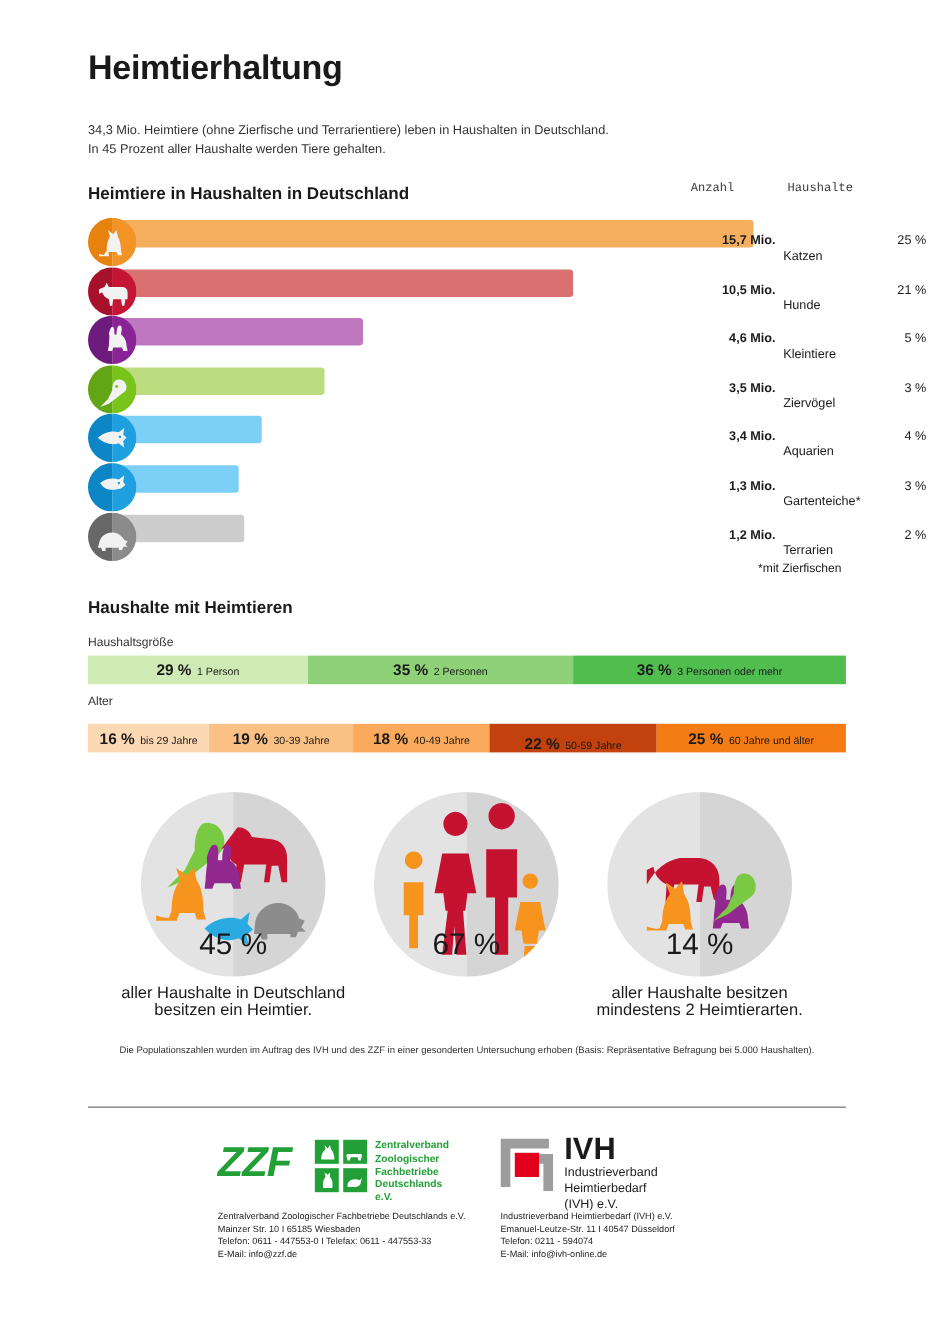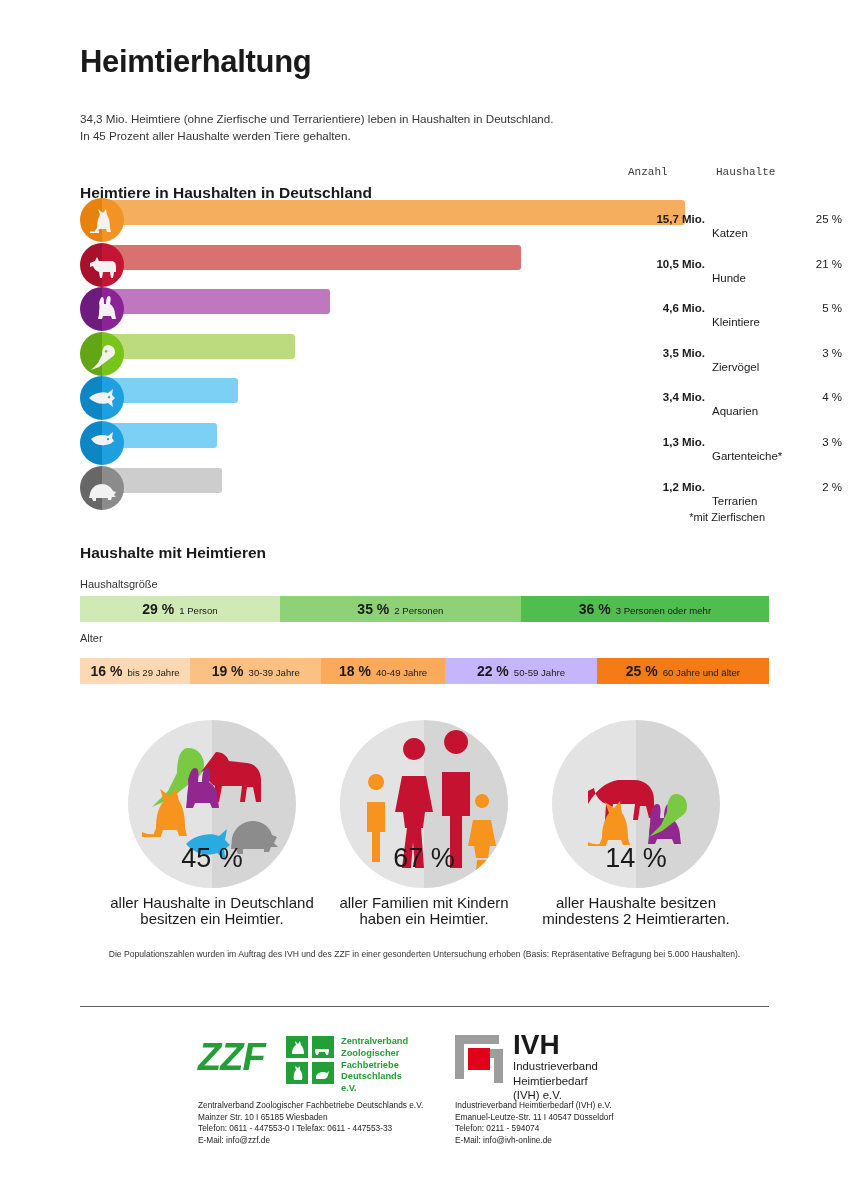--- a/index.html
+++ b/index.html
@@ -130,21 +130,21 @@
 
 <div class="page">
 
   <div class="title">Heimtierhaltung</div>
 
   <div class="intro">
     <div>34,3 Mio. Heimtiere (ohne Zierfische und Terrarientiere) leben in Haushalten in Deutschland.</div>
     <div>In 45 Prozent aller Haushalte werden Tiere gehalten.</div>
   </div>
 
-  <div class="sec-head" style="left:80px;top:184px;">Heimtiere in Haushalten in Deutschland</div>
+  <div class="sec-head" style="left:80px;top:168px;">Heimtiere in Haushalten in Deutschland</div>
   <div class="col-head" id="head-anzahl">Anzahl</div>
   <div class="col-head" id="head-haushalte">Haushalte</div>
 
   <div class="bars" id="bars">
       <div class="bar-row">
         <div class="bar-fill" style="width: 595px; background: rgb(245, 174, 94);"></div>
         <div class="bar-icon">
           <div class="half-l" style="background: rgb(232, 130, 14);"></div>
           <div class="half-r" style="background: rgb(242, 147, 37);"></div>
           <svg viewBox="0 0 44 44">
@@ -272,21 +272,21 @@
           <span class="pct">19 %</span>
           <span class="lbl">30-39 Jahre</span>
         </div>
       </div>
       <div class="seg" style="width: 18%; background: rgb(251, 169, 90);">
         <div class="seg-inner">
           <span class="pct">18 %</span>
           <span class="lbl">40-49 Jahre</span>
         </div>
       </div>
-      <div class="seg" style="width: 22%; background: #c4b5fd;">
+      <div class="seg" style="width: 22%; background: #c2410c; align-items: flex-end;">
         <div class="seg-inner">
           <span class="pct">22 %</span>
           <span class="lbl">50-59 Jahre</span>
         </div>
       </div>
       <div class="seg" style="width: 25%; background: rgb(245, 123, 20);">
         <div class="seg-inner">
           <span class="pct">25 %</span>
           <span class="lbl">60 Jahre und älter</span>
         </div>
@@ -315,24 +315,20 @@
         <div class="c-l"></div>
         <div class="c-r"></div>
         <svg viewBox="0 0 168 168">
           <path d="M36 70 a8 8 0 1 1 0.1 0z M27 82 h18 v30 h-5 v30 h-8 v-30 h-5z" fill="#f7941e"></path>
           <path d="M74 40 a11 11 0 1 1 0.1 0z M62 56 h24 l7 36 h-8 l-2 16 h-18 l-2-16 h-8z M67 108 h14 l3 40 h-9 l-2-26 -2 26 -9 0z" fill="#c41230"></path>
           <path d="M116 34 a12 12 0 1 1 0.1 0z M102 52 h28 v44 h-8 v52 h-12 v-52 h-8z" fill="#c41230"></path>
           <path d="M142 88 a7 7 0 1 1 0.1 0z M133 100 h18 l5 26 h-6 l-2 12 h-12 l-2-12 h-6z M137 140 h10 l2 22 h-6 l-1-14 -1 14 -6 0z" fill="#f7941e"></path>
         </svg>
       </div>
       <div class="circ-pct" style="left: 340px; top: 133px;">67 %</div>
-      <div class="circ-cap" style="left: 309px; top: 185px;">
-        <div>aller Familien mit Kindern</div>
-        <div>haben ein Heimtier.</div>
-      </div>
       <div class="circ" style="left: 552px; top: 10px;">
         <div class="c-l"></div>
         <div class="c-r"></div>
         <svg viewBox="0 0 168 168">
           <path d="M36 84 c8-14 18-22 30-24 l16 0 c12 0 20 8 20 20 l0 18 -5 0 -3-12 -6 0 -2 14 -5 0 2-16 -22 0 -3 16 -5 0 1-16 c-7-3-11-9-12-16 l-6 3 z" fill="#c41230"></path>
           <path d="M50 118 c0-12 3-20 7-25 l-4-11 9 6 6-7 2 12 c4 5 6 14 6 25 l2 7 -7 0 -2-5 -13 0 -2 5 -7 0z M36 122 c6 3 12 3 18 0 l0 4 -18 0z" fill="#f7941e"></path>
           <path d="M98 96 c2-8 4-12 7-12 4 0 4 6 3 14 l4 0 c0-9 2-14 5-14 4 0 4 7 2 14 6 4 9 11 9 18 l1 8 -7 0 -2-5 -15 0 -2 5 -7 0 1-9 c0-7 2-13 1-19z" fill="#92278f"></path>
           <path d="M124 74 c7 0 11 5 11 12 0 4-1 7-4 9 l-21 16 -13 6 12-12 6-13 c0-11 3-18 9-18z" fill="#7ac943"></path>
         </svg>
       </div>

